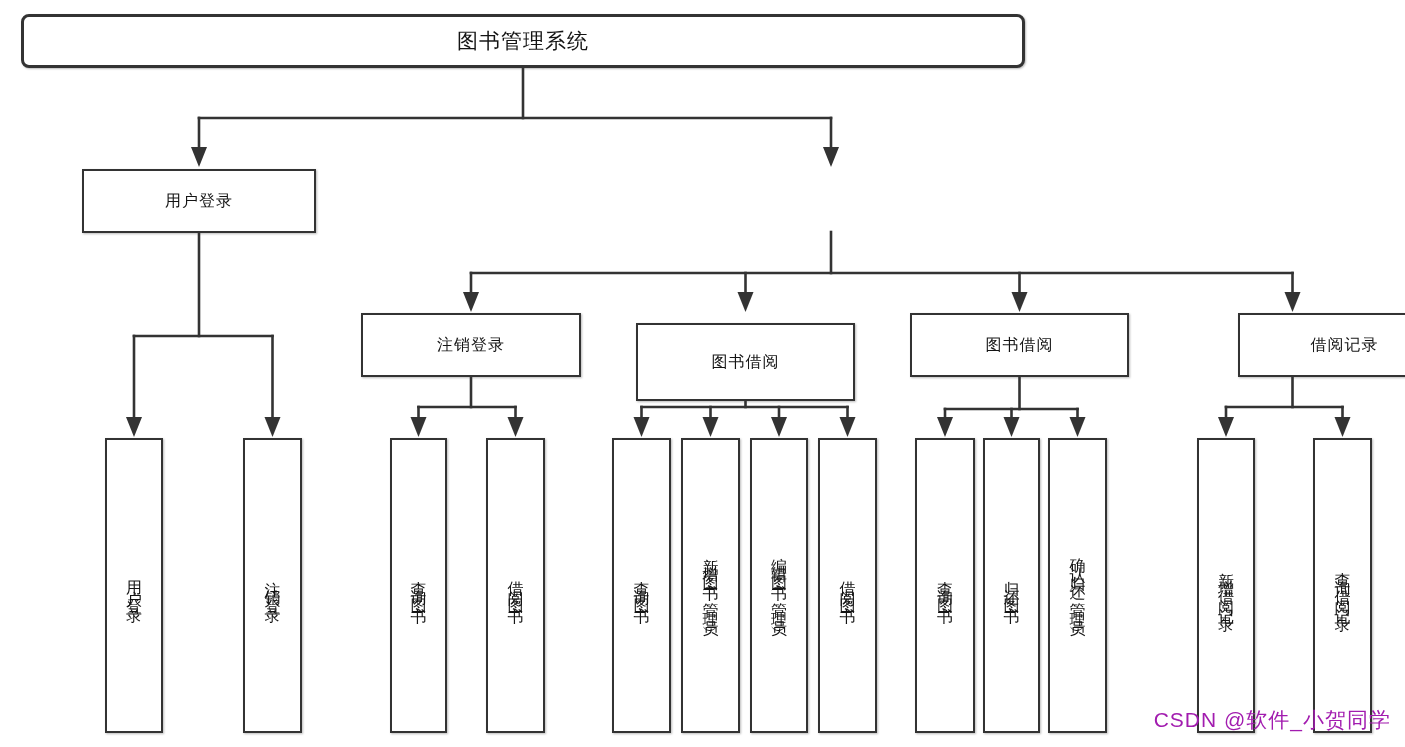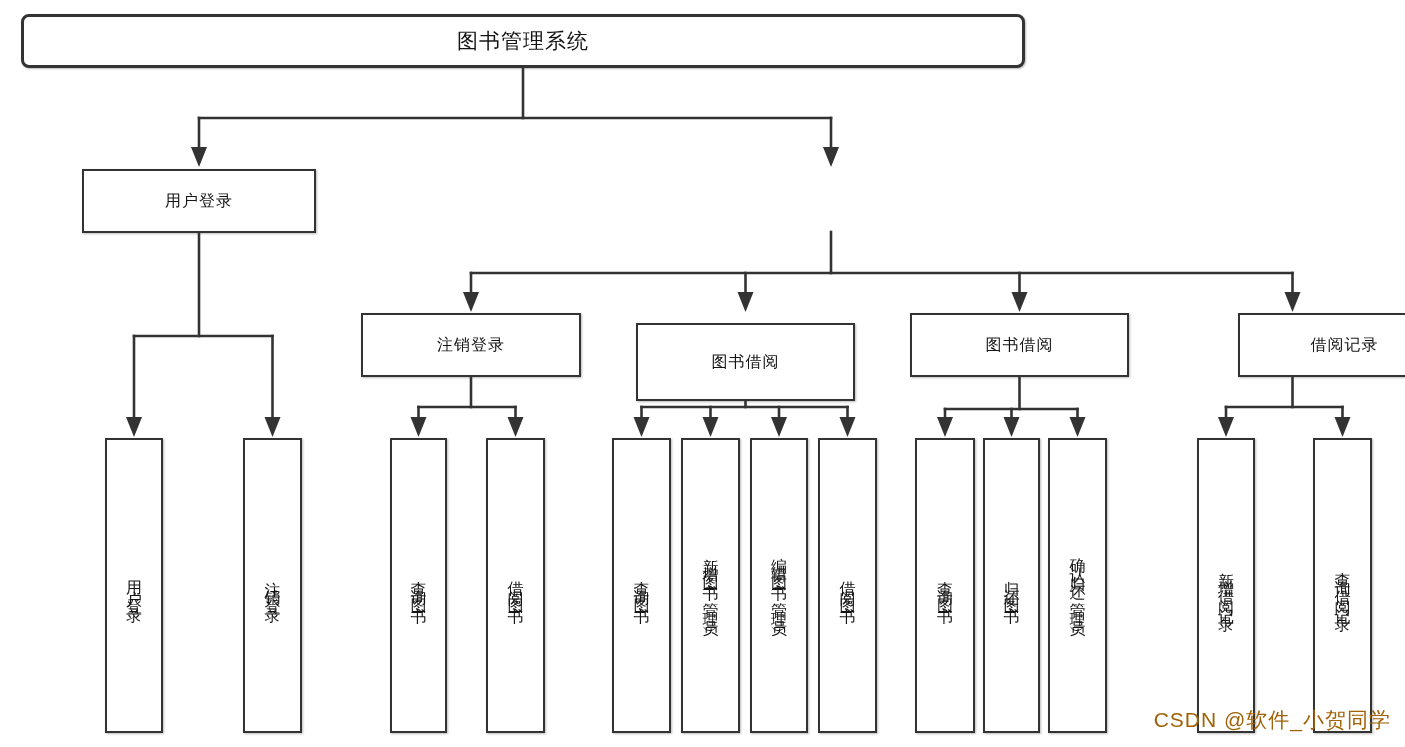--- a/index.html
+++ b/index.html
@@ -33,21 +33,21 @@
     text-orientation: mixed;
     letter-spacing: 9px;
     white-space: normal;
     line-height: 1;
   }
   .watermark {
     position: absolute;
     right: 14px;
     top: 706px;
     font-size: 21px;
-    color: #a16207;
+    color: #a21caf;
     letter-spacing: 1px;
     z-index: 3;
     white-space: nowrap;
   }
 </style>
 </head>
 <body>
 
 <div class="canvas">
 

